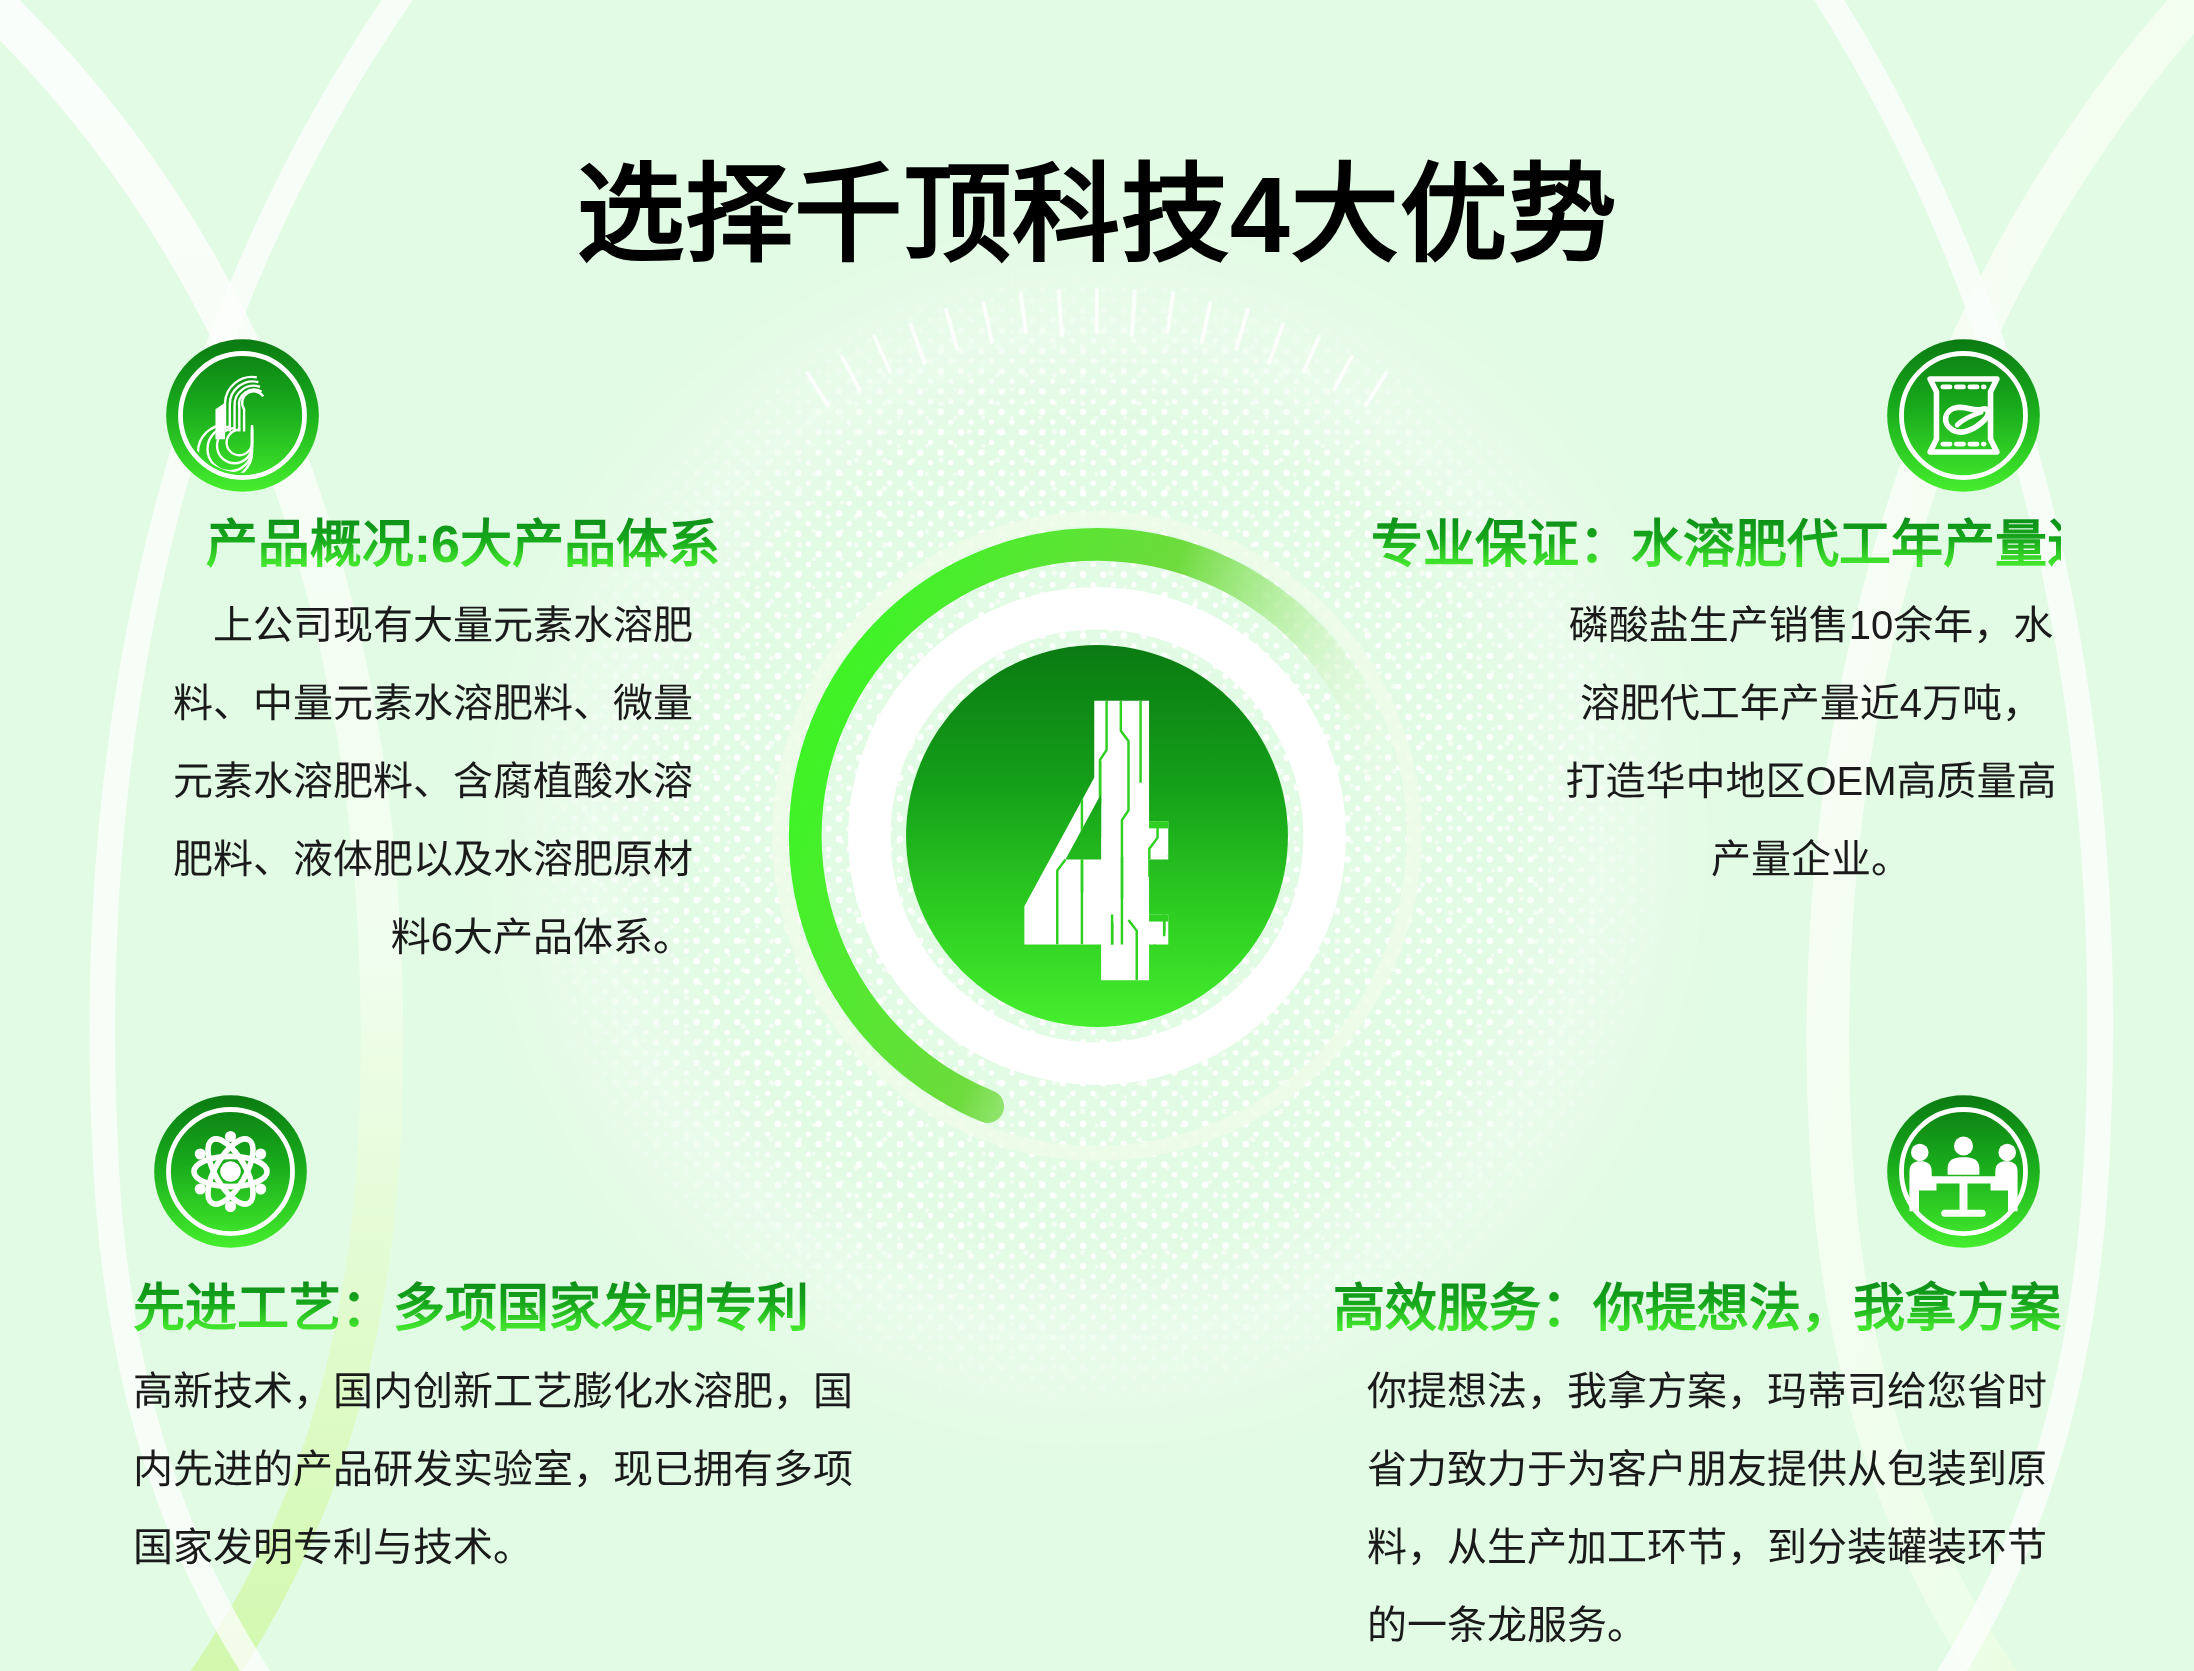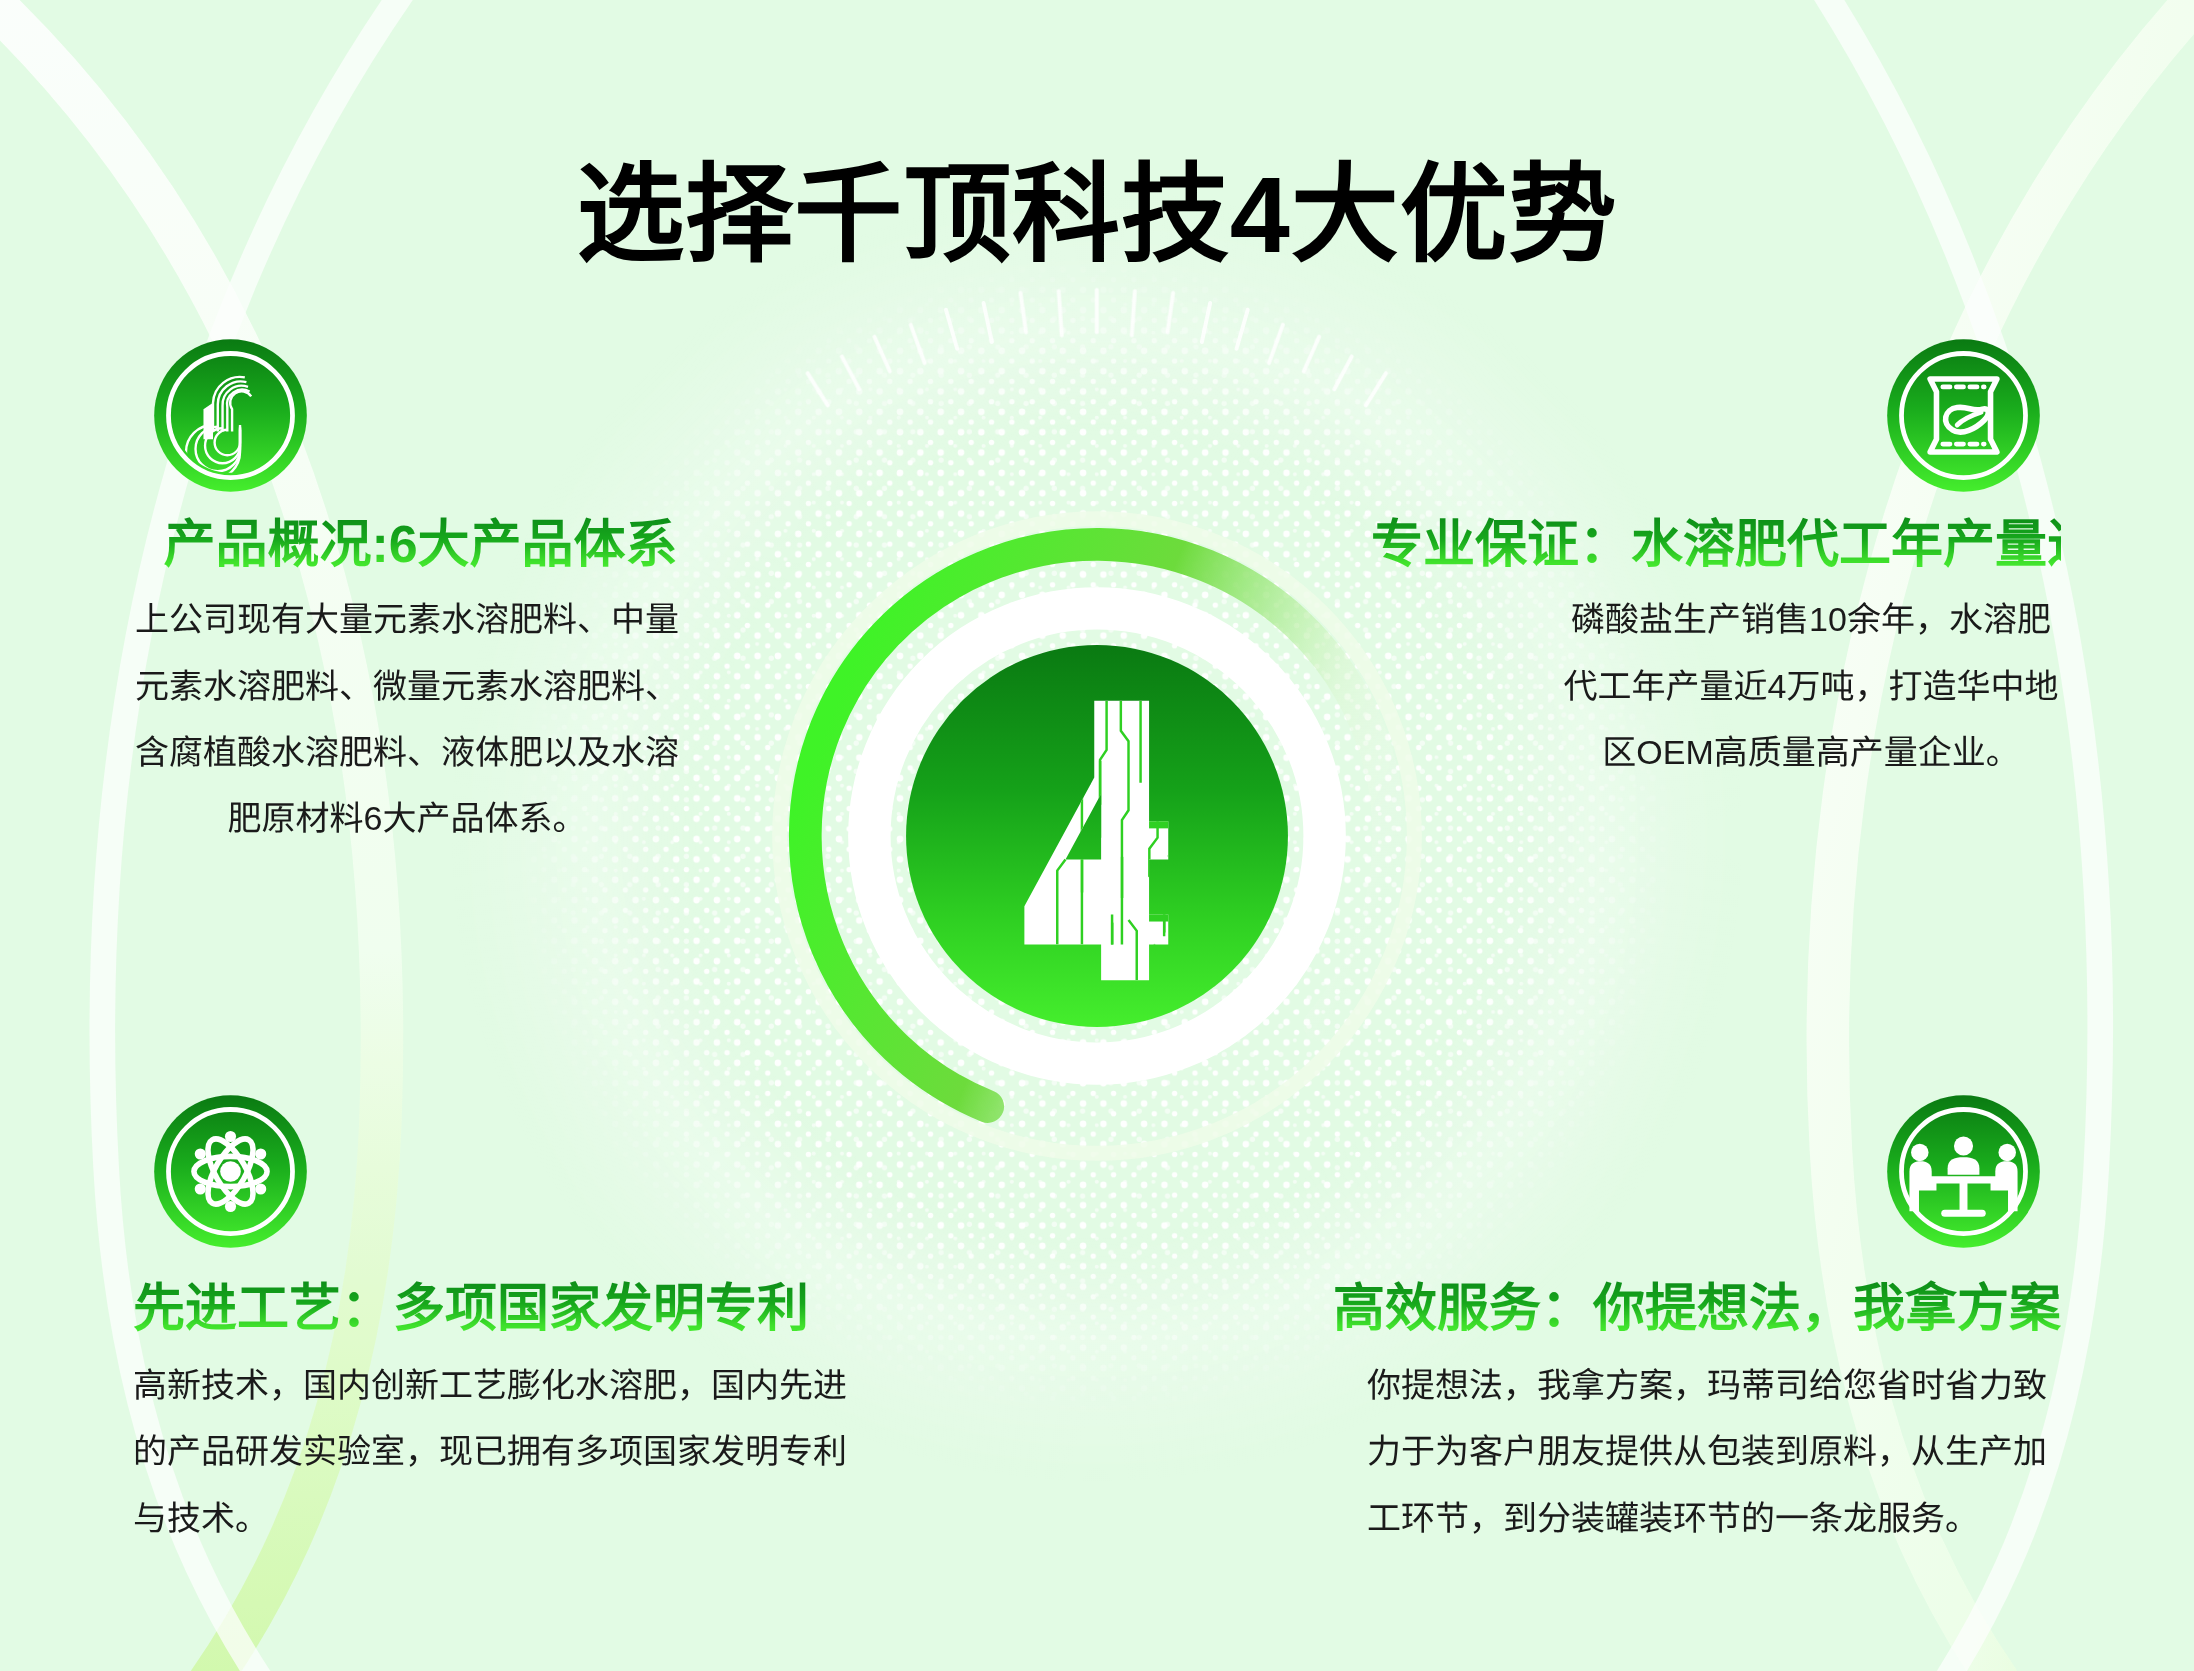--- a/index.html
+++ b/index.html
@@ -41,27 +41,27 @@
 
   .quad-heading{
     font-size:52px;line-height:1.18;font-weight:bold;
     white-space:nowrap;
     background:linear-gradient(to bottom,#0c8a18 0%,#17a81c 42%,#3fe02c 78%,#4cf731 100%);
     -webkit-background-clip:text;background-clip:text;
     color:transparent;-webkit-text-fill-color:transparent;
     font-family:"Liberation Sans","DejaVu Sans",sans-serif;
   }
   .quad-body{
-    font-size:34px;line-height:1.95;color:#1a1a1a;
+    font-size:40px;line-height:1.95;color:#1a1a1a;
     font-family:"Liberation Sans","DejaVu Sans",sans-serif;
     font-weight:400;
   }
 
   
-  #q-tl{left:133px;top:336px;width:575px;text-align:center;}
+  #q-tl{left:145px;top:336px;width:575px;text-align:right;}
   #q-tl .icon-holder{margin-left:17.7px;}
   #q-tl .quad-heading{margin-top:18.6px;}
   #q-tl .quad-body{margin-top:11.5px;width:548px;}
 
   
   #q-tr{right:133px;top:336px;width:690px;text-align:right;}
   #q-tr .icon-holder{margin-left:auto;margin-right:17.7px;}
   #q-tr .quad-heading{margin-top:18.6px;}
   #q-tr .quad-body{margin-top:11.5px;width:500px;margin-left:auto;text-align:center;}
 

